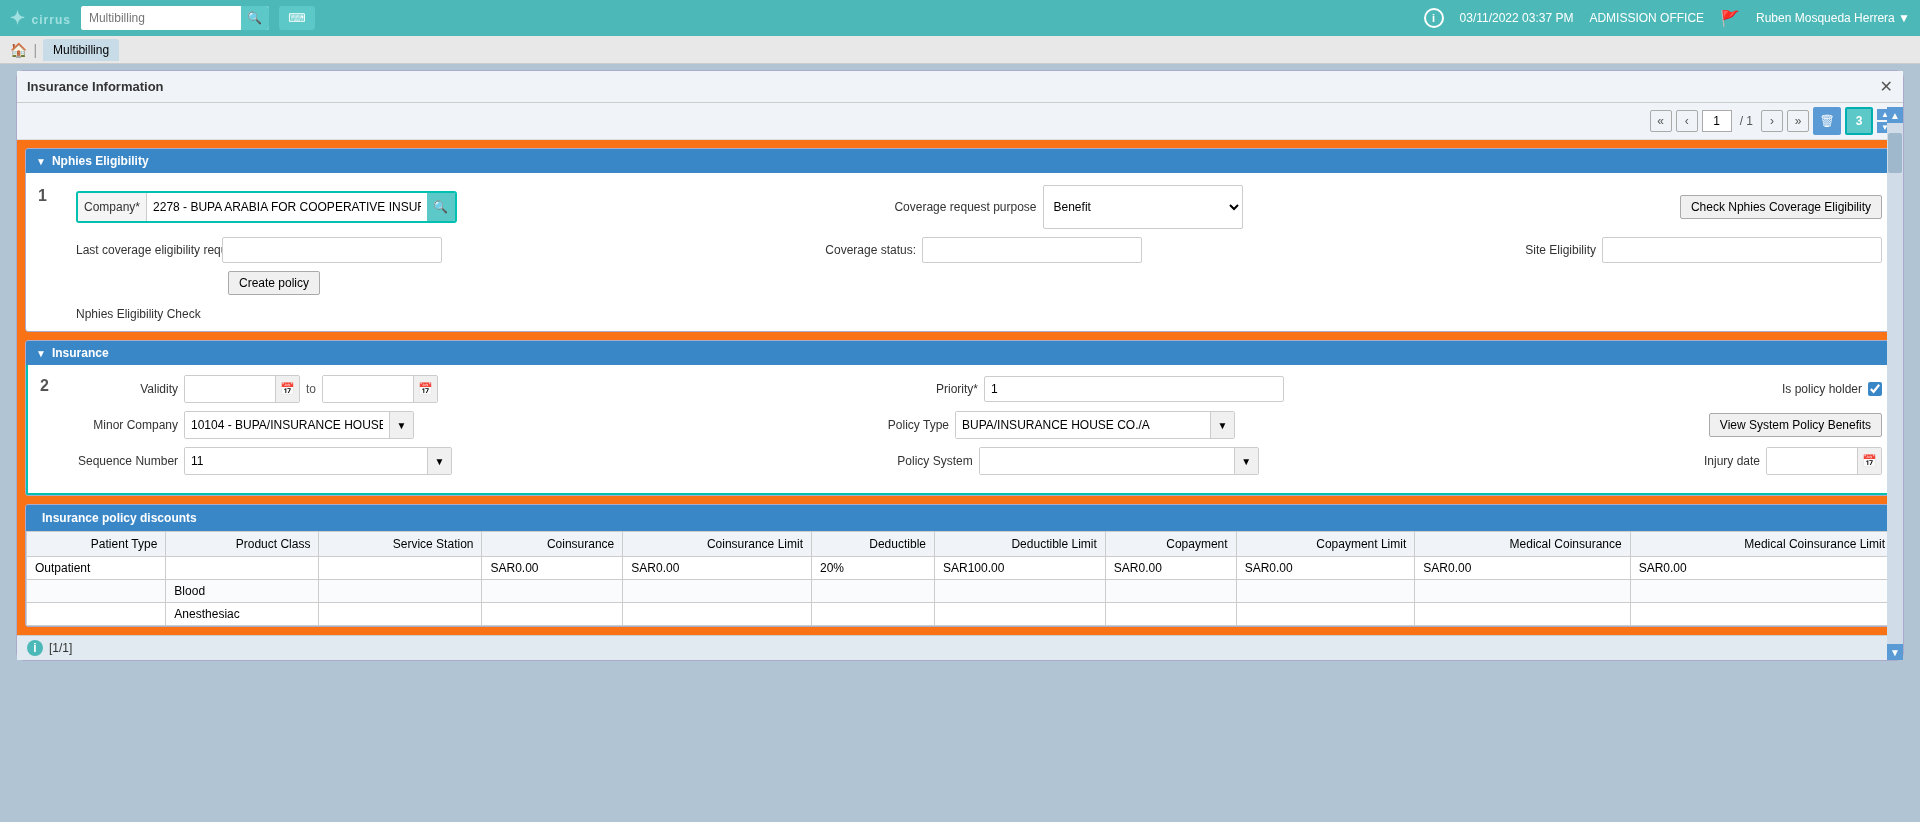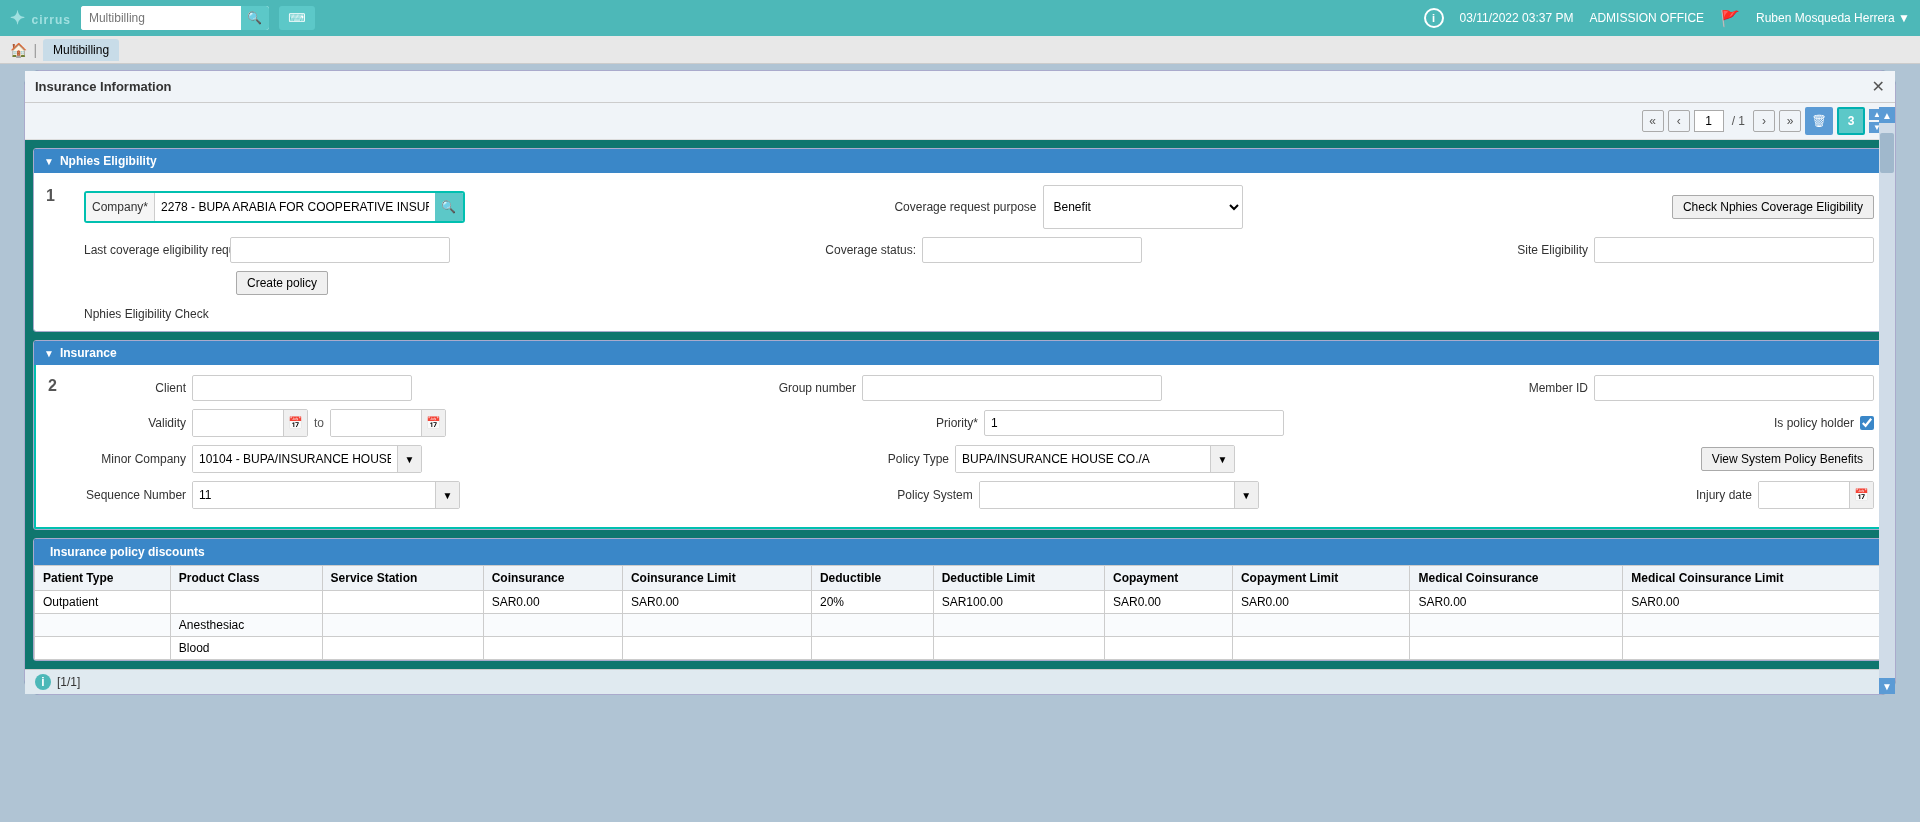--- a/index.html
+++ b/index.html
@@ -96,24 +96,24 @@
       border-radius: 3px 3px 0 0;
       font-size: 12px;
       cursor: pointer;
       height: 22px;
       display: flex;
       align-items: center;
     }
 
     
     .modal-window {
-      background: #0f766e;
+      background: #f97316;
       border: 1px solid #aac;
-      margin: 6px 24px;
-      border-radius: 15px;
+      margin: 6px 16px;
+      border-radius: 9px;
       position: relative;
     }
 
     
     .modal-titlebar {
       background: #f0f4f8;
       padding: 6px 10px;
       display: flex;
       align-items: center;
       justify-content: space-between;
@@ -323,22 +323,22 @@
     
     .discount-table {
       width: 100%;
       border-collapse: collapse;
       font-size: 12px;
     }
     .discount-table th {
       background: #f0f4f8;
       border: 1px solid #ccc;
       padding: 5px 8px;
-      text-align: left;
-      font-weight: bold;
+      text-align: right;
+      font-weight: normal;
       white-space: nowrap;
     }
     .discount-table td {
       border: 1px solid #ccc;
       padding: 4px 8px;
       white-space: nowrap;
     }
     .discount-table tr:nth-child(even) td { background: #f9fbfd; }
 
     
@@ -602,36 +602,20 @@
 
   <div class="section">
     <div class="section-header">
       <span class="toggle-icon">▼</span>
       <span>Insurance</span>
     </div>
     <div class="insurance-body" style="position:relative; padding:10px 10px 10px 50px;">
 
       <span class="section-index" style="top:12px;">2</span>
 
-      <div class="form-row">
-        <div class="form-group">
-          <span class="form-label" style="width:100px; text-align:right;">Client</span>
-          <input class="form-input form-input-lg" value="" style="">
-        </div>
-        <div style="flex:1;"></div>
-        <div class="form-group">
-          <span class="form-label">Group number</span>
-          <input class="form-input form-input-xl" value="" style="">
-        </div>
-        <div style="flex:1;"></div>
-        <div class="form-group">
-          <span class="form-label">Member ID</span>
-          <input class="form-input" style="width: 280px;" value="">
-        </div>
-      </div>
 
       <div class="form-row">
         <div class="form-group">
           <span class="form-label" style="width:100px; text-align:right;">Validity</span>
           <div class="date-wrap">
             <input class="date-input" value="" style="">
             <button class="date-icon-btn">📅</button>
           </div>
           <span class="to-text">to</span>
           <div class="date-wrap">
@@ -733,35 +717,35 @@
             <td>20%</td>
             <td>SAR100.00</td>
             <td>SAR0.00</td>
             <td>SAR0.00</td>
             <td>SAR0.00</td>
             <td>SAR0.00</td>
           </tr>
 
           <tr>
             <td></td>
+            <td>Blood</td>
+            <td></td>
+            <td></td>
+            <td></td>
+            <td></td>
+            <td></td>
+            <td></td>
+            <td></td>
+            <td></td>
+            <td></td>
+          </tr>
+
+          <tr>
+            <td></td>
             <td>Anesthesiac</td>
-            <td></td>
-            <td></td>
-            <td></td>
-            <td></td>
-            <td></td>
-            <td></td>
-            <td></td>
-            <td></td>
-            <td></td>
-          </tr>
-
-          <tr>
-            <td></td>
-            <td>Blood</td>
             <td></td>
             <td></td>
             <td></td>
             <td></td>
             <td></td>
             <td></td>
             <td></td>
             <td></td>
             <td></td>
           </tr>

